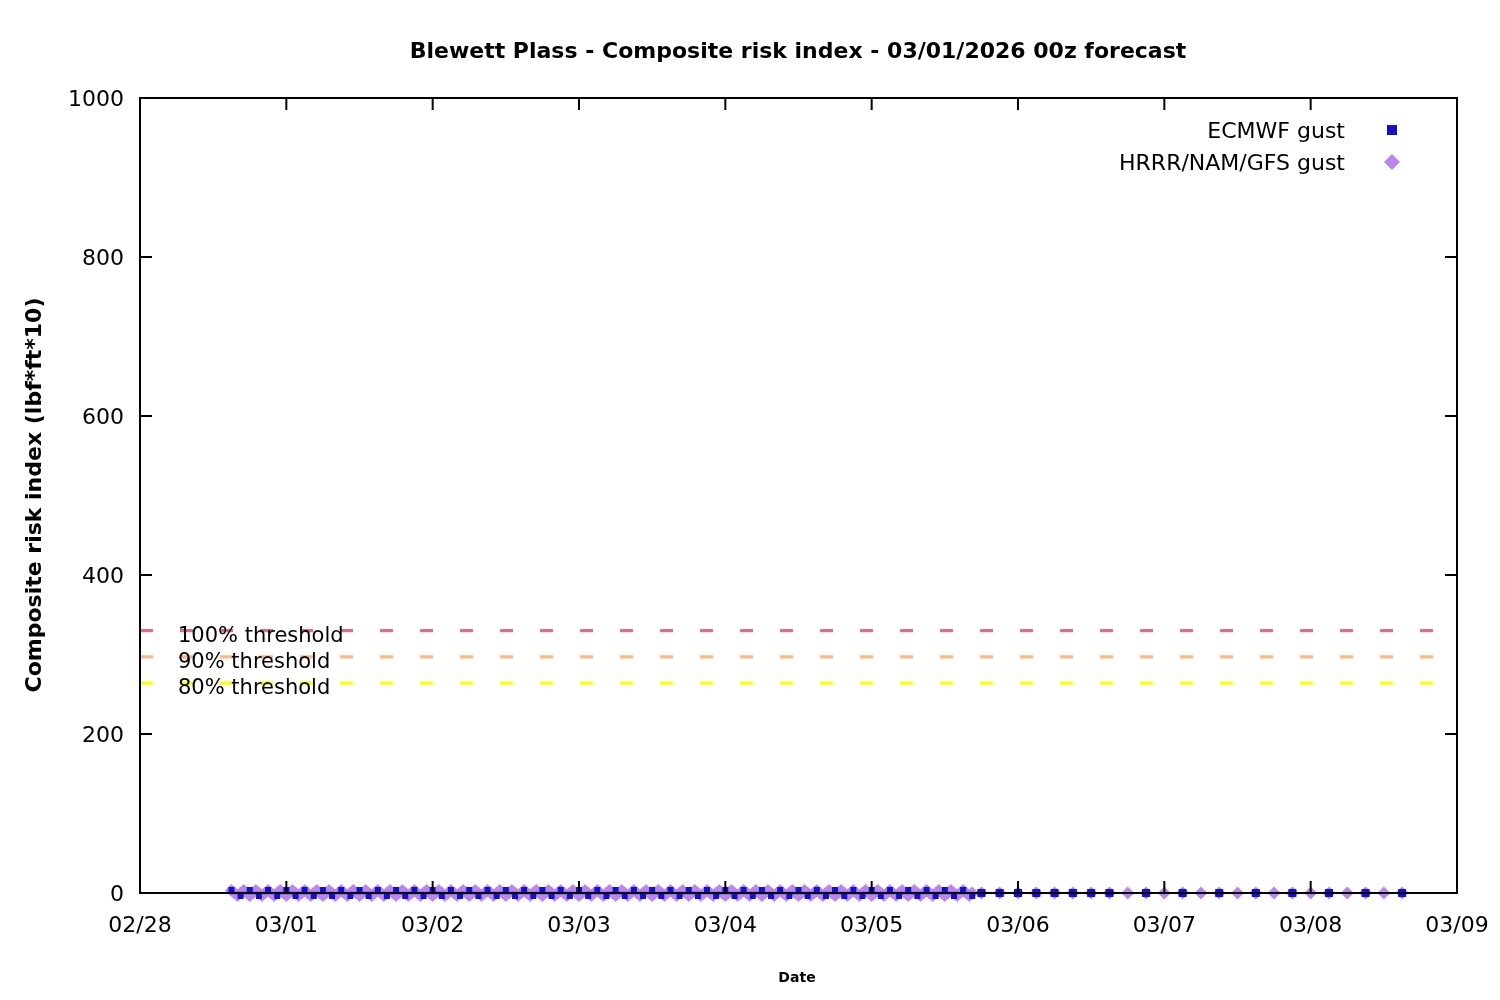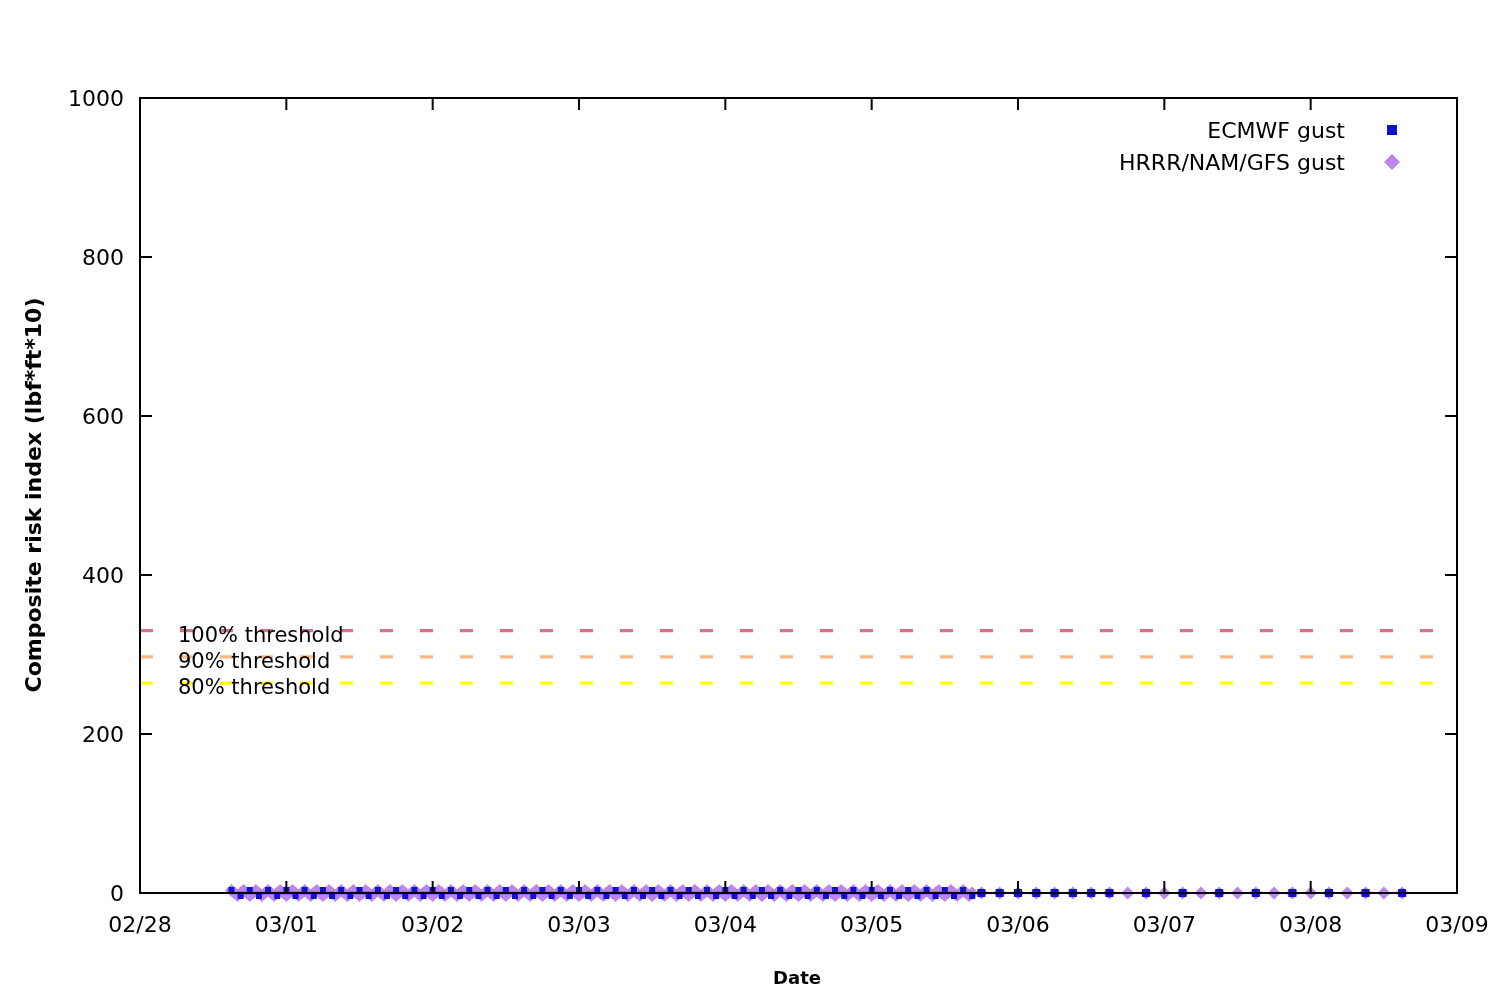--- a/index.html
+++ b/index.html
@@ -1,30 +1,31 @@
 <!DOCTYPE html>
 <html><head>
 <meta charset="utf-8">
 <style>
   html,body{margin:0;padding:0;background:#ffffff;}
   .chart{position:relative;width:1500px;height:1000px;background:#ffffff;overflow:hidden;
          font-family:"DejaVu Sans", sans-serif;color:#000;}
   .chart-title{position:absolute;left:798px;top:50px;transform:translate(-50%,-50%);
          font-size:22px;font-weight:bold;white-space:nowrap;}
   .x-label{position:absolute;left:797px;top:977px;transform:translate(-50%,-50%);
-         font-size:18px;font-weight:bold;white-space:nowrap;}
+         font-size:14px;font-weight:bold;white-space:nowrap;}
   .y-label{position:absolute;left:33px;top:495px;transform:translate(-50%,-50%) rotate(-90deg);
          font-size:22px;font-weight:bold;white-space:nowrap;}
   svg{position:absolute;left:0;top:0;}
   text{font-family:"DejaVu Sans", sans-serif;}
 </style>
 </head>
 <body>
 
 <div class="chart">
+  <div class="chart-title">Blewett Plass - Composite risk index - 03/01/2026 00z forecast</div>
   <div class="y-label">Composite risk index (lbf*ft*10)</div>
   <div class="x-label">Date</div>
   <svg id="plot" width="1500" height="1000" viewBox="0 0 1500 1000">
       <line x1="140" y1="630.65" x2="1457" y2="630.65" stroke="#dc6f88" stroke-width="3.2" stroke-dasharray="13 27"></line>
       <line x1="140" y1="656.885" x2="1457" y2="656.885" stroke="#fbb884" stroke-width="3.2" stroke-dasharray="13 27"></line>
       <line x1="140" y1="683.12" x2="1457" y2="683.12" stroke="#ffff00" stroke-width="3.2" stroke-dasharray="13 27"></line>
       <polygon points="231.45833333333334,884 237.95833333333334,890.5 231.45833333333334,897 224.95833333333334,890.5" fill="#bb85ee"></polygon>
       <polygon points="234.50689566666665,886.5 241.00689566666665,893 234.50689566666665,899.5 228.00689566666665,893" fill="#bb85ee"></polygon>
       <polygon points="237.555458,889 244.055458,895.5 237.555458,902 231.055458,895.5" fill="#bb85ee"></polygon>
       <polygon points="240.60402033333332,886.5 247.10402033333332,893 240.60402033333332,899.5 234.10402033333332,893" fill="#bb85ee"></polygon>

